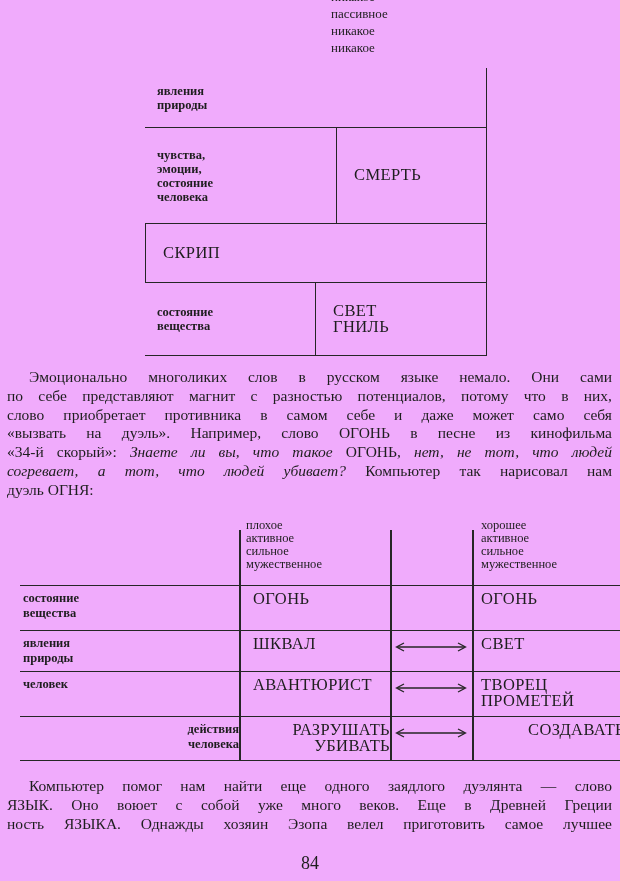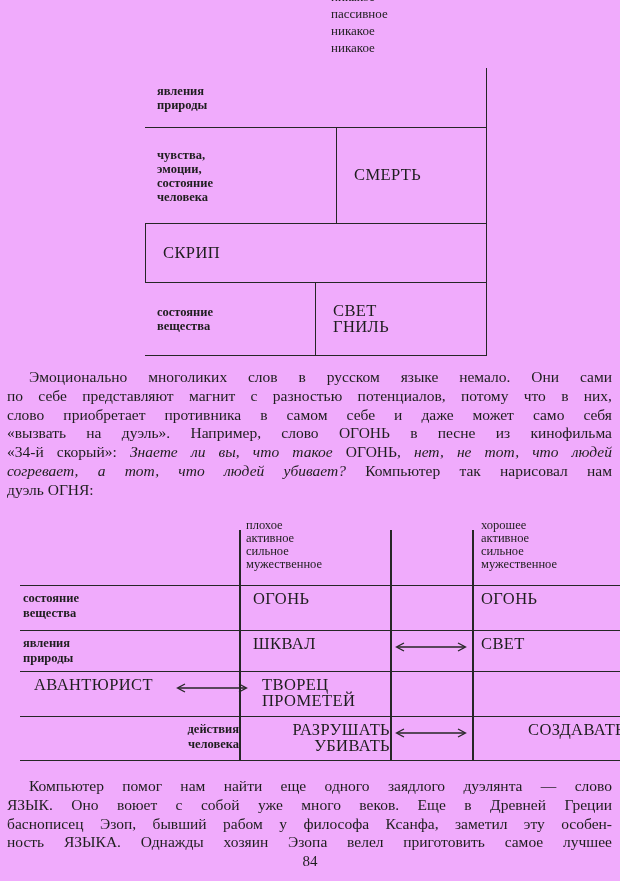--- a/index.html
+++ b/index.html
@@ -47,21 +47,21 @@
   .t2 .t2-row:nth-of-type(1){ height:45px; }
   .t2 .t2-row:nth-of-type(2){ height:41px; }
   .t2 .t2-row:nth-of-type(3){ height:45px; }
   .t2 .t2-row:nth-of-type(4){ height:44px;text-align:right; }
   .t2-cell { padding-top:5px; white-space:pre-line; }
   .c-label  { width:219px; padding-left:3px; font-weight:bold; font-size:12.5px; line-height:15px; }
   .c-value  { width:151px; padding-left:14px; font-size:16.5px; line-height:16px; letter-spacing:.4px; }
   .c-arrow  { width:82px; display:flex; justify-content:center; align-items:flex-start; padding-top:10px; }
   .c-result { flex:1; padding-left:9px; font-size:16.5px; line-height:16px; letter-spacing:.4px; }
 
-  .page-num { position:absolute; top:853px; left:0; width:100%; text-align:center; font-size:15px; }
+  .page-num { position:absolute; top:853px; left:0; width:100%; text-align:center; font-size:18px; }
 </style>
 </head>
 <body>
 
 <div class="page">
 
   <div class="top-note">
 
       <div>никакое</div>
 
@@ -157,20 +157,21 @@
             <svg width="76" height="12" viewBox="0 0 76 12">
               <line x1="4" y1="6" x2="72" y2="6" stroke="#262626" stroke-width="1.3"></line>
               <path d="M11 2 L3.5 6 L11 10" fill="none" stroke="#262626" stroke-width="1.3"></path>
               <path d="M65 2 L72.5 6 L65 10" fill="none" stroke="#262626" stroke-width="1.3"></path>
             </svg>
           </div>
           <div class="t2-cell c-result">СВЕТ</div>
         </div>
 
         <div class="t2-row">
+          <div class="t2-cell c-label">человек</div>
           <div class="t2-cell c-value">АВАНТЮРИСТ</div>
           <div class="c-arrow">
             <svg width="76" height="12" viewBox="0 0 76 12">
               <line x1="4" y1="6" x2="72" y2="6" stroke="#262626" stroke-width="1.3"></line>
               <path d="M11 2 L3.5 6 L11 10" fill="none" stroke="#262626" stroke-width="1.3"></path>
               <path d="M65 2 L72.5 6 L65 10" fill="none" stroke="#262626" stroke-width="1.3"></path>
             </svg>
           </div>
           <div class="t2-cell c-result">ТВОРЕЦ
 ПРОМЕТЕЙ</div>
@@ -192,19 +193,18 @@
         </div>
       </div>
   </div>
 
   <div class="para" id="para2">
 
       <div class="line indent"><span>Компьютер помог нам найти еще одного заядлого дуэлянта — слово</span></div>
 
       <div class="line"><span>ЯЗЫК. Оно воюет с собой уже много веков. Еще в Древней Греции</span></div>
 
-      <div class="line"><span>баснописец Эзоп, бывший рабом у философа Ксанфа, заметил эту особен-</span></div>
 
       <div class="line"><span>ность ЯЗЫКА. Однажды хозяин Эзопа велел приготовить самое лучшее</span></div>
     </div>
 
   <div class="page-num">84</div>
 </div>
 
 </body></html>

